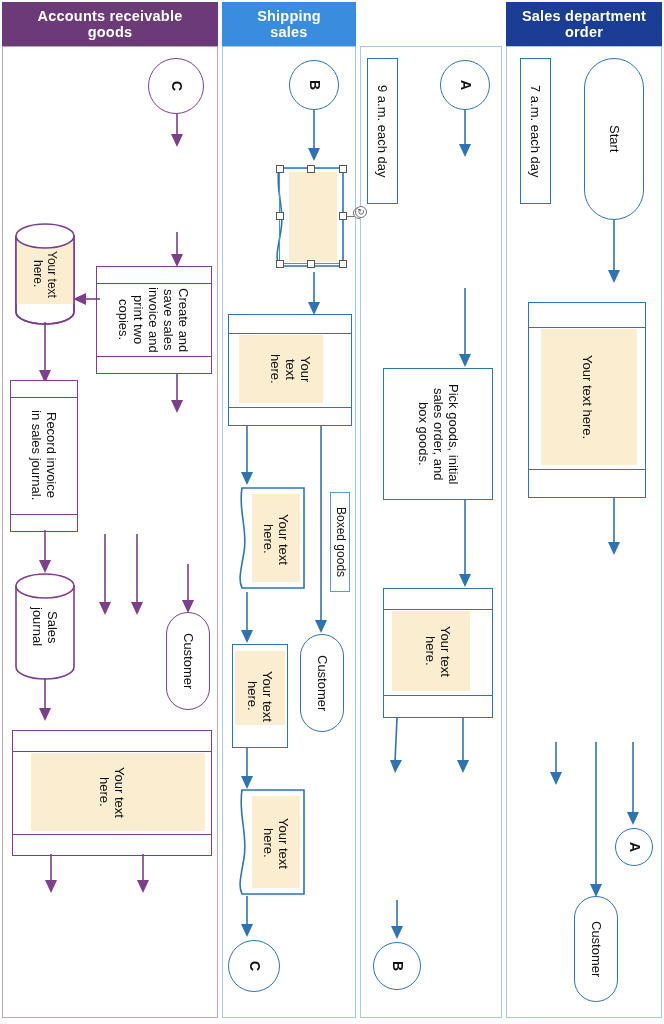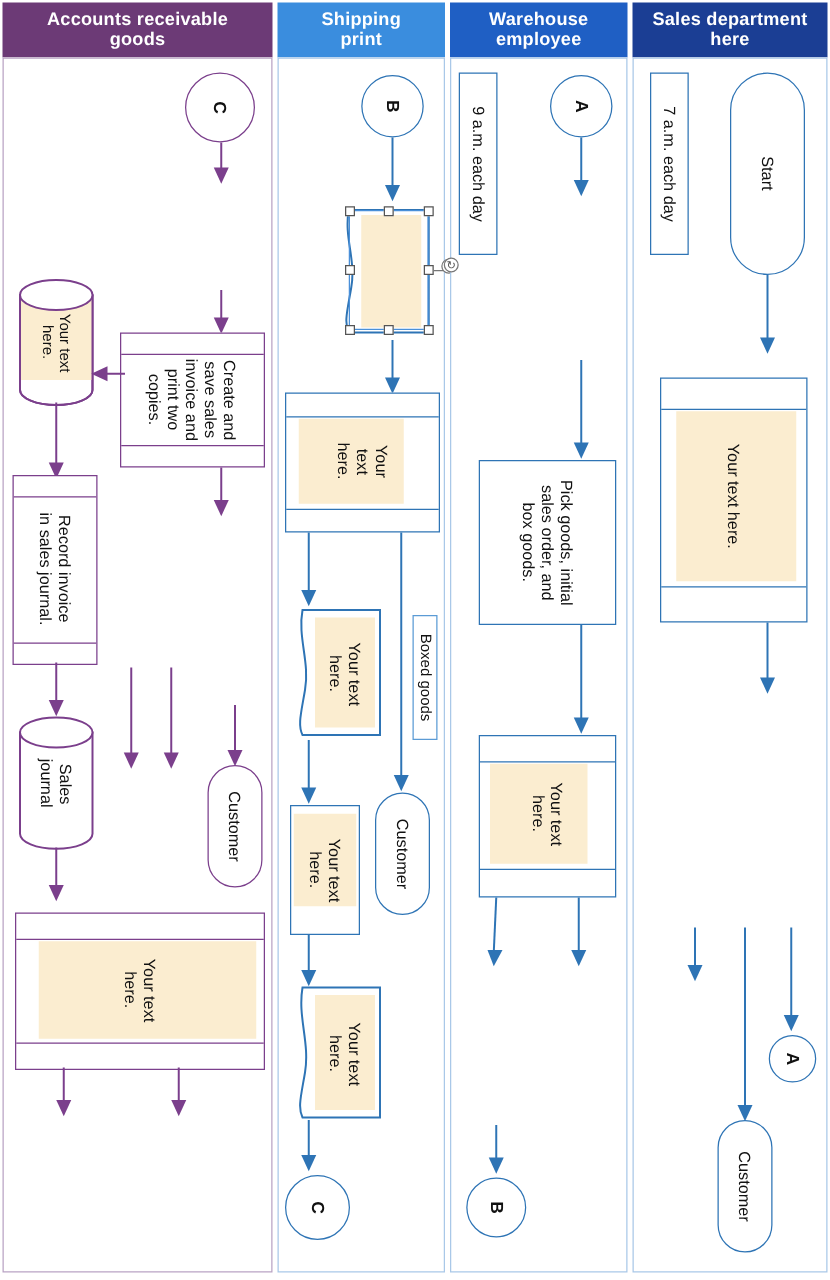--- a/index.html
+++ b/index.html
@@ -218,21 +218,21 @@
   <div class="conn" style="left:136px;top:854px;width:14px;height:40px;">
     <svg width="14" height="40">
         <line x1="7" y1="0" x2="7" y2="28" stroke="#7B3F8C" stroke-width="1.6"></line>
       <polygon points="1,26 13,26 7,39" fill="#7B3F8C"></polygon>
       </svg>
   </div>
 
   <div class="lane" style="left:222px;width:134px;">
     <div class="lane-head" style="background:#3A8DDE;">
       <span style="white-space:pre-line">Shipping
-print</span>
+sales</span>
     </div>
     <div class="lane-body"></div>
   </div>
 
   <div class="shape circ" style="left:289px;top:60px;width:50px;height:50px;border-color:#2E74B5;">
     <div class="lbl">
         <span>B</span>
       </div>
   </div>
   <div class="conn" style="left:307px;top:110px;width:14px;height:52px;">
@@ -358,24 +358,20 @@
       </svg>
   </div>
 
   <div class="shape circ" style="left:228px;top:940px;width:52px;height:52px;border-color:#2E74B5;">
     <div class="lbl">
         <span>C</span>
       </div>
   </div>
 
   <div class="lane" style="left:360px;width:142px;">
-    <div class="lane-head" style="background:#1F5FC4;">
-      <span style="white-space:pre-line">Warehouse
-employee</span>
-    </div>
     <div class="lane-body"></div>
   </div>
 
   <div class="shape rect" style="left:367px;top:58px;width:31px;height:146px;border-color:#2E74B5;">
     <div class="lbl">
         <span>9 a.m. each day</span>
       </div>
   </div>
   <div class="rothandle" style="left:355px;top:206px;">↻</div>
 
@@ -445,21 +441,21 @@
 
   <div class="shape circ" style="left:373px;top:942px;width:48px;height:48px;border-color:#2E74B5;">
     <div class="lbl">
         <span>B</span>
       </div>
   </div>
 
   <div class="lane" style="left:506px;width:156px;">
     <div class="lane-head" style="background:#1B3E94;">
       <span style="white-space:pre-line">Sales department
-here</span>
+order</span>
     </div>
     <div class="lane-body"></div>
   </div>
 
   <div class="shape rect" style="left:520px;top:58px;width:31px;height:146px;border-color:#2E74B5;">
     <div class="lbl">
         <span>7 a.m. each day</span>
       </div>
   </div>
 

